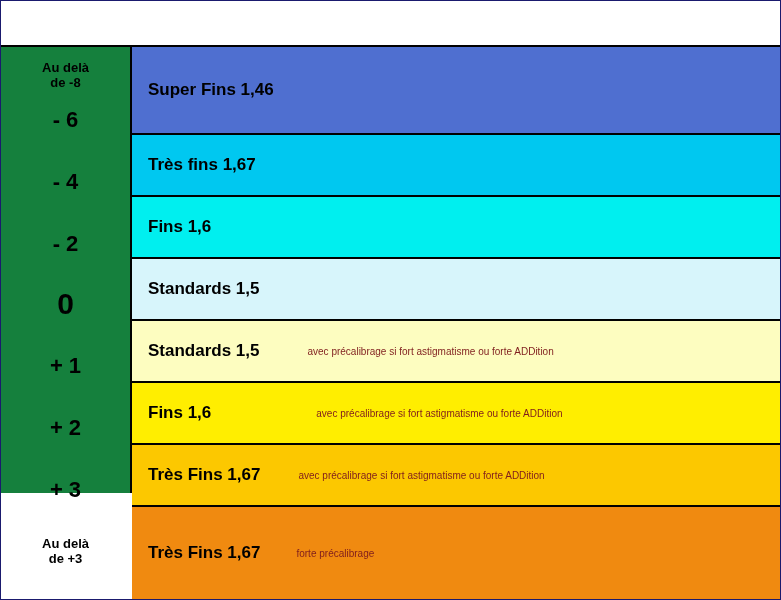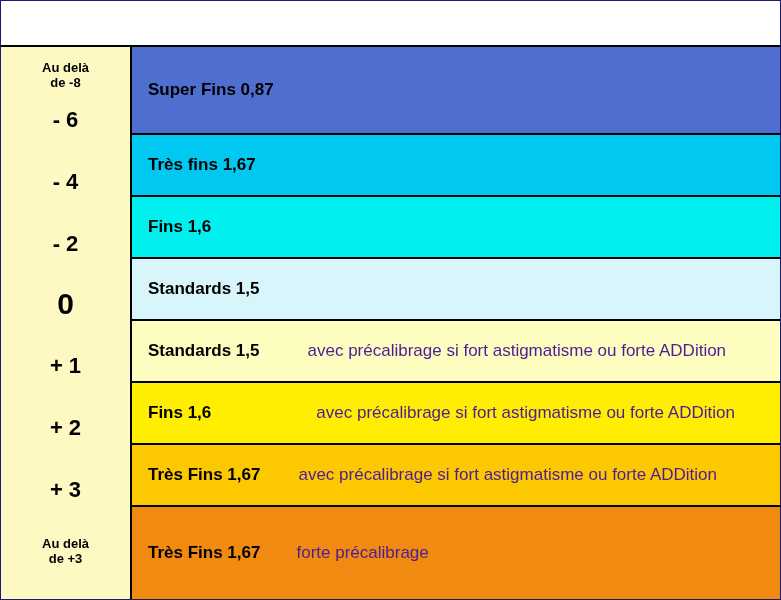--- a/index.html
+++ b/index.html
@@ -51,25 +51,25 @@
     left: 0;
     top: 44px;
     width: 779px;
     height: 554px;
   }
   .sphere-col {
     position: absolute;
     left: 0;
     top: 0;
     width: 131px;
-    height: 554px;
+    height: 448px;
     border-top: 2px solid #000000;
     border-right: 2px solid #000000;
     box-sizing: border-box;
-    background: #fef9c3;
+    background: #15803d;
   }
   .rows-col {
     position: absolute;
     left: 131px;
     top: 0;
     width: 648px;
     height: 554px;
     border-top: 2px solid #000000;
     box-sizing: border-box;
   }
@@ -84,22 +84,22 @@
   .row:last-child {
     border-bottom: none;
   }
   .row-label {
     font-size: 17px;
     font-weight: bold;
     color: #000000;
     white-space: nowrap;
   }
   .row-note {
-    font-size: 17px;
-    color: #4c1d95;
+    font-size: 10px;
+    color: #7f1d1d;
     white-space: nowrap;
   }
   
   .scale-mark {
     position: absolute;
     left: 0;
     width: 129px;
     text-align: center;
     color: #000000;
     font-weight: bold;
@@ -141,21 +141,21 @@
         <div class="scale-mark" style="top: 430px; font-size: 22px;">
           <div>+ 3</div>
         </div>
         <div class="scale-mark" style="top: 490px; font-size: 13px;">
           <div>Au delà</div>
           <div>de +3</div>
         </div>
       </div>
     <div class="rows-col" id="rows-col">
         <div class="row" style="height: 88px; background: rgb(79, 111, 208);">
-          <span class="row-label">Super Fins 0,87</span>
+          <span class="row-label">Super Fins 1,46</span>
         </div>
         <div class="row" style="height: 62px; background: rgb(0, 200, 240);">
           <span class="row-label">Très fins 1,67</span>
         </div>
         <div class="row" style="height: 62px; background: rgb(0, 239, 239);">
           <span class="row-label">Fins 1,6</span>
         </div>
         <div class="row" style="height: 62px; background: rgb(215, 245, 251);">
           <span class="row-label">Standards 1,5</span>
         </div>

